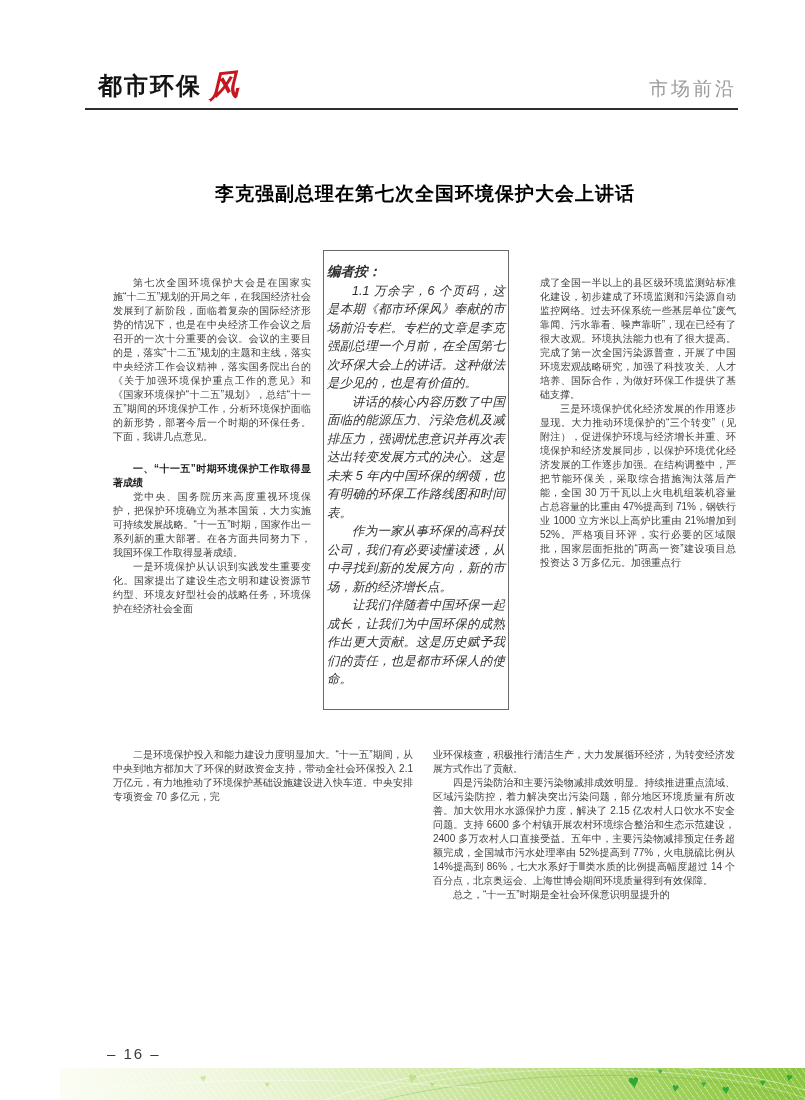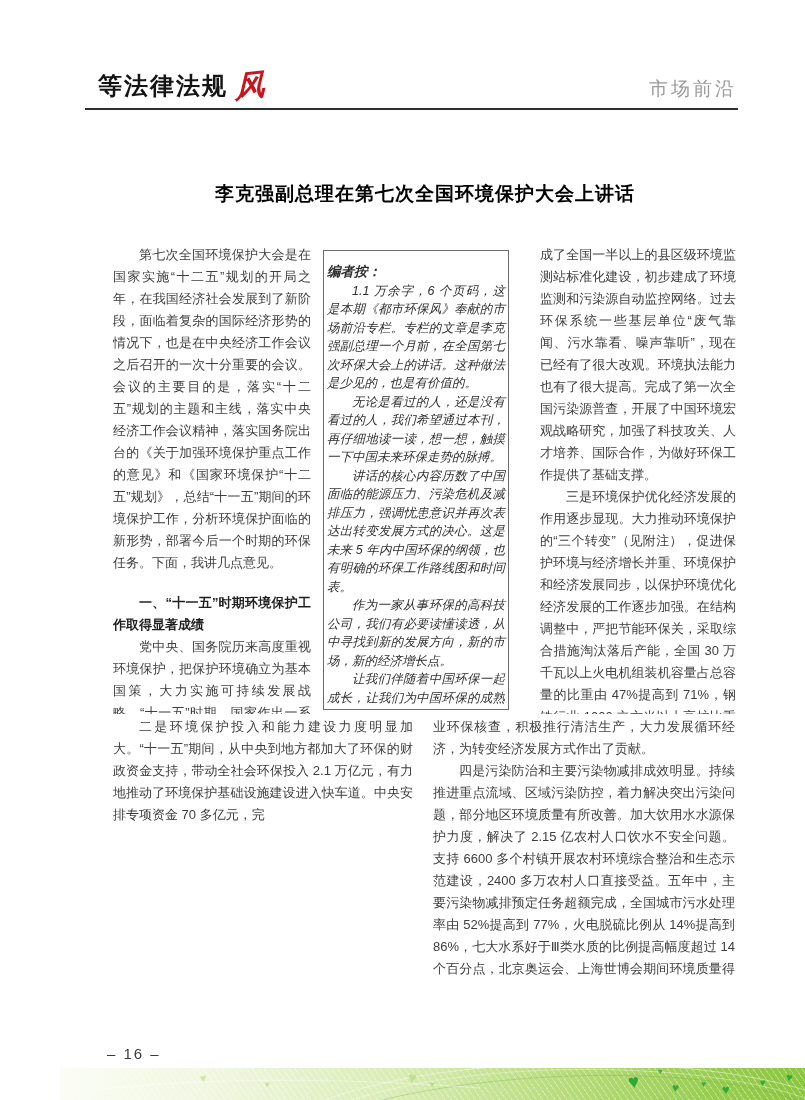--- a/index.html
+++ b/index.html
@@ -17,21 +17,21 @@
   }
   .section-label{position:absolute;right:68px;top:76px;font-size:19px;color:#9b9b9b;letter-spacing:3px;text-align:right;}
   .header-rule{position:absolute;left:85px;top:108px;width:653px;height:2px;background:#2e2e2e;}
   
   .title{
     position:absolute;left:100px;top:181px;width:650px;margin:0;text-align:center;
     font-family:"Liberation Serif","DejaVu Serif",serif;font-size:19px;font-weight:bold;color:#000;
     letter-spacing:1px;white-space:nowrap;
   }
   
-  .col{position:absolute;font-size:13px;line-height:22px;color:#3d3d3d;overflow:hidden;}
+  .col{position:absolute;font-size:10px;line-height:14px;color:#3d3d3d;overflow:hidden;margin-top:32px;}
   .col p{margin:0;text-align:justify;}
   .indent{text-indent:2em;}
   .heading{font-weight:bold;color:#1f1f1f;margin-top:18px !important;}
   .col1top{left:113px;top:244px;width:198px;height:470px;}
   .col3top{left:540px;top:244px;width:196px;height:470px;}
   .col1bottom{left:113px;top:716px;width:300px;height:260px;}
   .col2bottom{left:433px;top:716px;width:302px;height:260px;}
   
   .editor-box{
     position:absolute;left:323px;top:250px;width:178px;height:434px;
@@ -53,39 +53,38 @@
   }
   .heart{position:absolute;line-height:1;pointer-events:none;}
   .swirls{position:absolute;inset:0;}
 </style>
 </head>
 <body>
 
 <div class="page">
 
   <div class="logo">
-    <span class="logo-text">等法律法规</span>
+    <span class="logo-text">都市环保</span>
     <span class="logo-mark">风</span>
   </div>
   <div class="section-label">市场前沿</div>
   <div class="header-rule"></div>
 
   <h1 class="title">李克强副总理在第七次全国环境保护大会上讲话</h1>
 
   <div class="col col1top">
     <p class="indent">第七次全国环境保护大会是在国家实施“十二五”规划的开局之年，在我国经济社会发展到了新阶段，面临着复杂的国际经济形势的情况下，也是在中央经济工作会议之后召开的一次十分重要的会议。会议的主要目的是，落实“十二五”规划的主题和主线，落实中央经济工作会议精神，落实国务院出台的《关于加强环境保护重点工作的意见》和《国家环境保护“十二五”规划》，总结“十一五”期间的环境保护工作，分析环境保护面临的新形势，部署今后一个时期的环保任务。下面，我讲几点意见。</p>
     <p class="heading indent">一、“十一五”时期环境保护工作取得显著成绩</p>
     <p class="indent">党中央、国务院历来高度重视环境保护，把保护环境确立为基本国策，大力实施可持续发展战略。“十一五”时期，国家作出一系列新的重大部署。在各方面共同努力下，我国环保工作取得显著成绩。</p>
     <p class="indent">一是环境保护从认识到实践发生重要变化。国家提出了建设生态文明和建设资源节约型、环境友好型社会的战略任务，环境保护在经济社会全面</p>
   </div>
 
   <div class="editor-box">
     <p class="ed-label">编者按：</p>
     <p class="indent">1.1 万余字，6 个页码，这是本期《都市环保风》奉献的市场前沿专栏。专栏的文章是李克强副总理一个月前，在全国第七次环保大会上的讲话。这种做法是少见的，也是有价值的。</p>
-    <p class="indent">无论是看过的人，还是没有看过的人，我们希望通过本刊，再仔细地读一读，想一想，触摸一下中国未来环保走势的脉搏。</p>
     <p class="indent">讲话的核心内容历数了中国面临的能源压力、污染危机及减排压力，强调忧患意识并再次表达出转变发展方式的决心。这是未来 5 年内中国环保的纲领，也有明确的环保工作路线图和时间表。</p>
     <p class="indent">作为一家从事环保的高科技公司，我们有必要读懂读透，从中寻找到新的发展方向，新的市场，新的经济增长点。</p>
     <p class="indent">让我们伴随着中国环保一起成长，让我们为中国环保的成熟作出更大贡献。这是历史赋予我们的责任，也是都市环保人的使命。</p>
   </div>
 
   <div class="col col3top">
     <p>成了全国一半以上的县区级环境监测站标准化建设，初步建成了环境监测和污染源自动监控网络。过去环保系统一些基层单位“废气靠闻、污水靠看、噪声靠听”，现在已经有了很大改观。环境执法能力也有了很大提高。完成了第一次全国污染源普查，开展了中国环境宏观战略研究，加强了科技攻关、人才培养、国际合作，为做好环保工作提供了基础支撑。</p>
     <p class="indent">三是环境保护优化经济发展的作用逐步显现。大力推动环境保护的“三个转变”（见附注），促进保护环境与经济增长并重、环境保护和经济发展同步，以保护环境优化经济发展的工作逐步加强。在结构调整中，严把节能环保关，采取综合措施淘汰落后产能，全国 30 万千瓦以上火电机组装机容量占总容量的比重由 47%提高到 71%，钢铁行业 1000 立方米以上高炉比重由 21%增加到 52%。严格项目环评，实行必要的区域限批，国家层面拒批的“两高一资”建设项目总投资达 3 万多亿元。加强重点行</p>
   </div>
 

